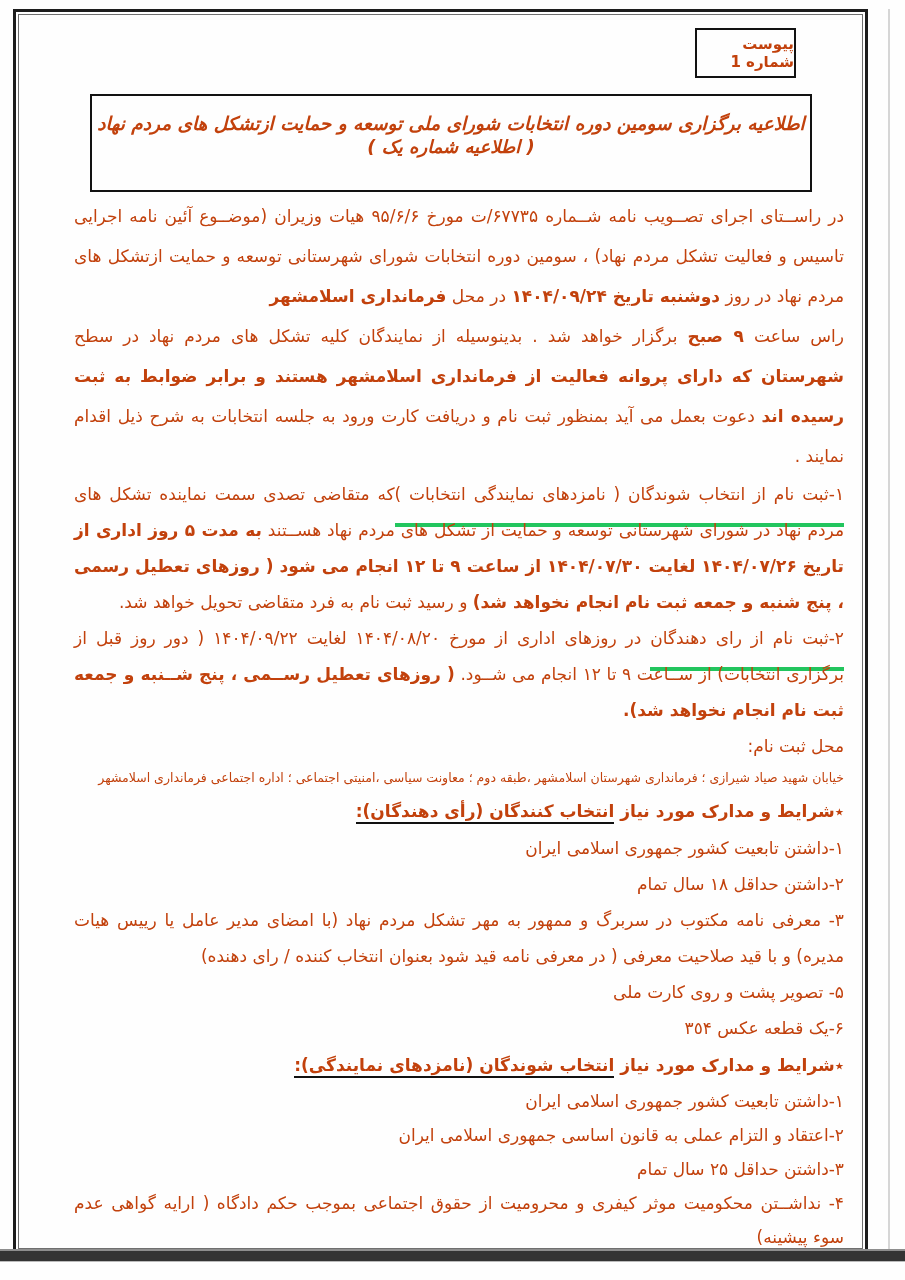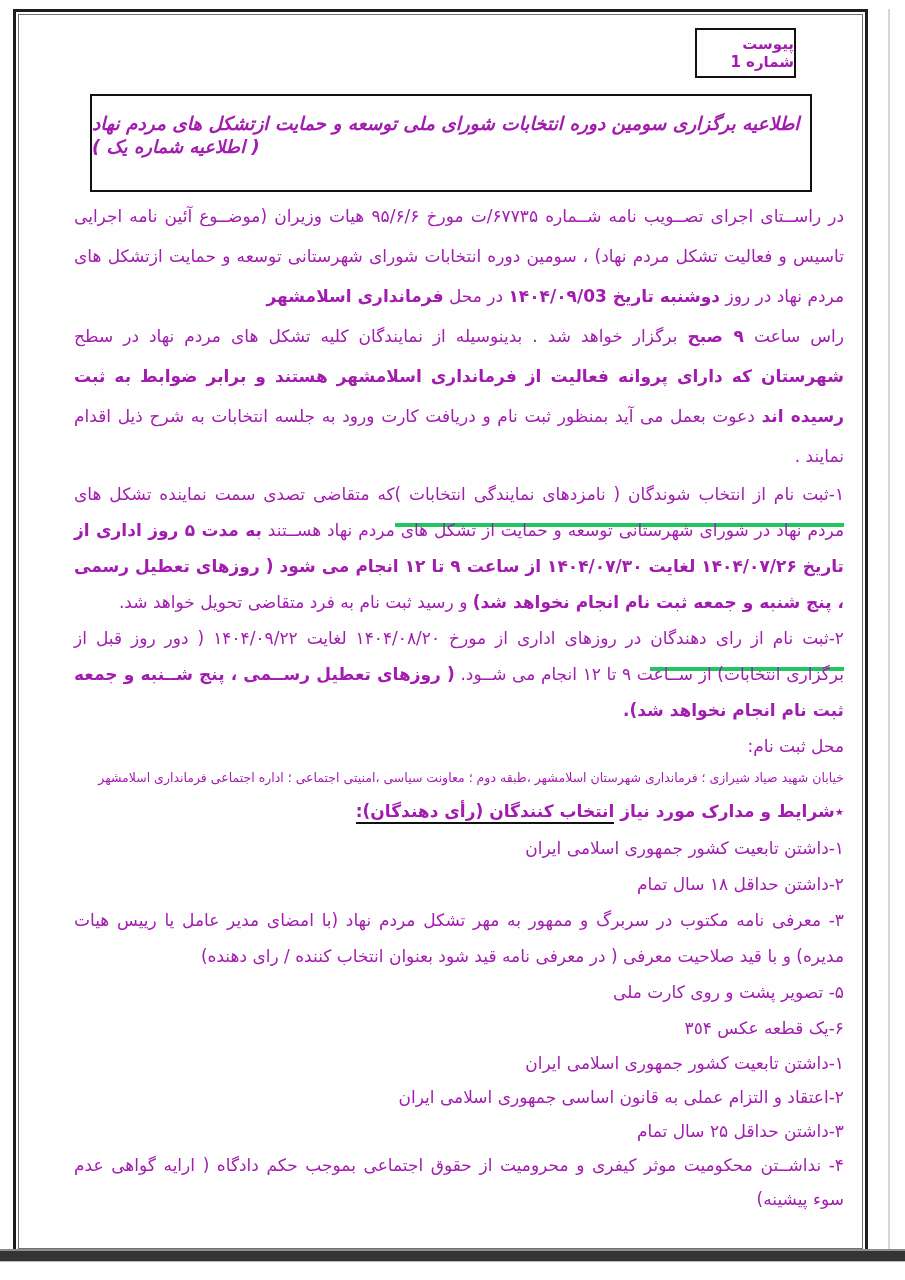--- a/index.html
+++ b/index.html
@@ -1,28 +1,28 @@
 <!DOCTYPE html>
 <html lang="fa"><head>
 <meta charset="utf-8">
 <style>
   html,body{margin:0;padding:0;background:#ffffff;}
   .page{position:relative;width:905px;height:1280px;background:#fefefe;overflow:hidden;
-        font-family:"DejaVu Sans",sans-serif;color:#a21caf;}
+        font-family:"DejaVu Sans",sans-serif;color:#c2410c;}
   .frame{position:absolute;left:13px;top:9px;width:849px;height:1239px;
          border:3px solid #1d1d1d;
          box-shadow: inset 0 0 0 2px #ffffff, inset 0 0 0 3px #6f6f6f;}
   .scan-bottom{position:absolute;left:0;top:1249px;width:905px;height:10px;
                background:#343434;border-top:2px solid #8e8e8e;border-bottom:1px solid #bbb;}
   .scan-right{position:absolute;left:888px;top:9px;width:2px;height:1240px;background:#d6d6d6;}
   .attach-box{position:absolute;left:695px;top:28px;width:97px;height:46px;
               border:2px solid #121212;display:flex;align-items:center;justify-content:center;
               font-size:15px;font-weight:bold;direction:rtl;}
   .title-box{position:absolute;left:90px;top:94px;width:718px;height:94px;
-             border:2px solid #121212;direction:rtl;text-align:left;}
+             border:2px solid #121212;direction:rtl;text-align:center;}
   .title-l1{margin-top:17px;font-size:18.5px;font-weight:bold;font-style:italic;}
   .title-l2{margin-top:2px;font-size:18px;font-weight:bold;font-style:italic;}
   .content{position:absolute;left:74px;top:196px;width:770px;direction:rtl;
            font-size:17px;line-height:40px;}
   .content p{margin:0;padding:0;text-align:justify;}
   .lh40{line-height:40px;}
   .lh36{line-height:36px;}
   .lh34{line-height:34px;}
   .b{font-weight:bold;}
   .u3{border-bottom:4px solid #22c55e;padding-bottom:19px;}
@@ -44,40 +44,41 @@
     <span>پیوست شماره 1</span>
   </div>
 
   <div class="title-box">
     <div class="title-l1">اطلاعیه برگزاری سومین دوره انتخابات  شورای ملی توسعه و حمایت ازتشکل های مردم نهاد</div>
     <div class="title-l2">( اطلاعیه شماره یک )</div>
   </div>
 
   <div class="content">
 
-    <p class="lh40"><span>در راســتای اجرای تصــویب نامه شــماره  ۶۷۷۳۵/ت مورخ  ۹۵/۶/۶  هیات وزیران (موضــوع آئین نامه اجرایی تاسیس و فعالیت تشکل مردم نهاد) ، سومین دوره انتخابات شورای شهرستانی توسعه و حمایت ازتشکل های مردم نهاد در روز </span><span class="b">دوشنبه تاریخ ۱۴۰۴/۰۹/03</span><span> در محل </span><span class="b">فرمانداری اسلامشهر</span></p>
+    <p class="lh40"><span>در راســتای اجرای تصــویب نامه شــماره  ۶۷۷۳۵/ت مورخ  ۹۵/۶/۶  هیات وزیران (موضــوع آئین نامه اجرایی تاسیس و فعالیت تشکل مردم نهاد) ، سومین دوره انتخابات شورای شهرستانی توسعه و حمایت ازتشکل های مردم نهاد در روز </span><span class="b">دوشنبه تاریخ ۱۴۰۴/۰۹/۲۴</span><span> در محل </span><span class="b">فرمانداری اسلامشهر</span></p>
 
     <p class="lh40"><span>راس ساعت </span><span class="b">۹ صبح</span><span> برگزار خواهد شد . بدینوسیله از نمایندگان کلیه تشکل های مردم نهاد در سطح </span><span class="b">شهرستان که دارای پروانه فعالیت از فرمانداری اسلامشهر هستند و برابر ضوابط به ثبت رسیده اند</span><span> دعوت بعمل می آید بمنظور  ثبت نام و دریافت کارت ورود به جلسه انتخابات به شرح ذیل اقدام نمایند .</span></p>
 
     <p class="lh36"><span class="u3">۱-ثبت نام از انتخاب شوندگان ( نامزدهای نمایندگی انتخابات )</span><span>که متقاضی تصدی سمت نماینده  تشکل های مردم نهاد در شورای شهرستانی توسعه و حمایت  از  تشکل های مردم نهاد هســتند  </span><span class="b">به مدت ۵ روز اداری از تاریخ ۱۴۰۴/۰۷/۲۶ لغایت ۱۴۰۴/۰۷/۳۰ از ساعت ۹ تا ۱۲ انجام می شود ( روزهای تعطیل رسمی ، پنج شنبه و جمعه ثبت نام انجام نخواهد شد)</span><span> و رسید ثبت نام به فرد متقاضی تحویل خواهد شد.</span></p>
 
     <p class="lh36"><span class="u3">۲-ثبت نام از  رای دهندگان</span><span> در روزهای اداری  از  مورخ  ۱۴۰۴/۰۸/۲۰ لغایت ۱۴۰۴/۰۹/۲۲ ( دور روز قبل از برگزاری انتخابات) از  ســاعت ۹ تا ۱۲ انجام می شــود. </span><span class="b">( روزهای تعطیل رســمی ، پنج شــنبه و جمعه ثبت نام انجام نخواهد شد).</span></p>
 
     <p class="mahal">محل ثبت نام:</p>
 
     <p class="addr">خیابان شهید صیاد شیرازی ؛ فرمانداری شهرستان اسلامشهر ،طبقه دوم ؛ معاونت سیاسی ،امنیتی اجتماعی ؛ اداره اجتماعی  فرمانداری اسلامشهر</p>
 
     <p class="heading"><span>٭شرایط و مدارک مورد نیاز </span><span class="u2">انتخاب کنندگان (رأی دهندگان):</span></p>
 
     <p class="lh36 item">۱-داشتن تابعیت کشور جمهوری اسلامی ایران</p>
     <p class="lh36 item">۲-داشتن حداقل ۱۸ سال تمام</p>
     <p class="lh36 item">۳- معرفی نامه مکتوب در سربرگ و ممهور به مهر تشکل مردم نهاد (با امضای مدیر عامل یا رییس هیات مدیره) و با قید صلاحیت معرفی ( در معرفی نامه قید شود بعنوان انتخاب کننده / رای دهنده)</p>
     <p class="lh36 item">۵- تصویر پشت و روی کارت ملی</p>
     <p class="lh36 item">۶-یک قطعه عکس ۳٥۴</p>
 
+    <p class="heading"><span>٭شرایط و مدارک مورد نیاز </span><span class="u2">انتخاب شوندگان (نامزدهای نمایندگی):</span></p>
 
     <p class="lh34 item">۱-داشتن تابعیت کشور جمهوری اسلامی ایران</p>
     <p class="lh34 item">۲-اعتقاد و التزام عملی به قانون اساسی جمهوری اسلامی ایران</p>
     <p class="lh34 item">۳-داشتن حداقل ۲۵ سال تمام</p>
     <p class="lh34 item">۴- نداشــتن محکومیت موثر کیفری و محرومیت از حقوق اجتماعی بموجب حکم دادگاه ( ارایه گواهی عدم سوء پیشینه)</p>
 
   </div>
 
   <div class="scan-bottom"></div>
 </div>

